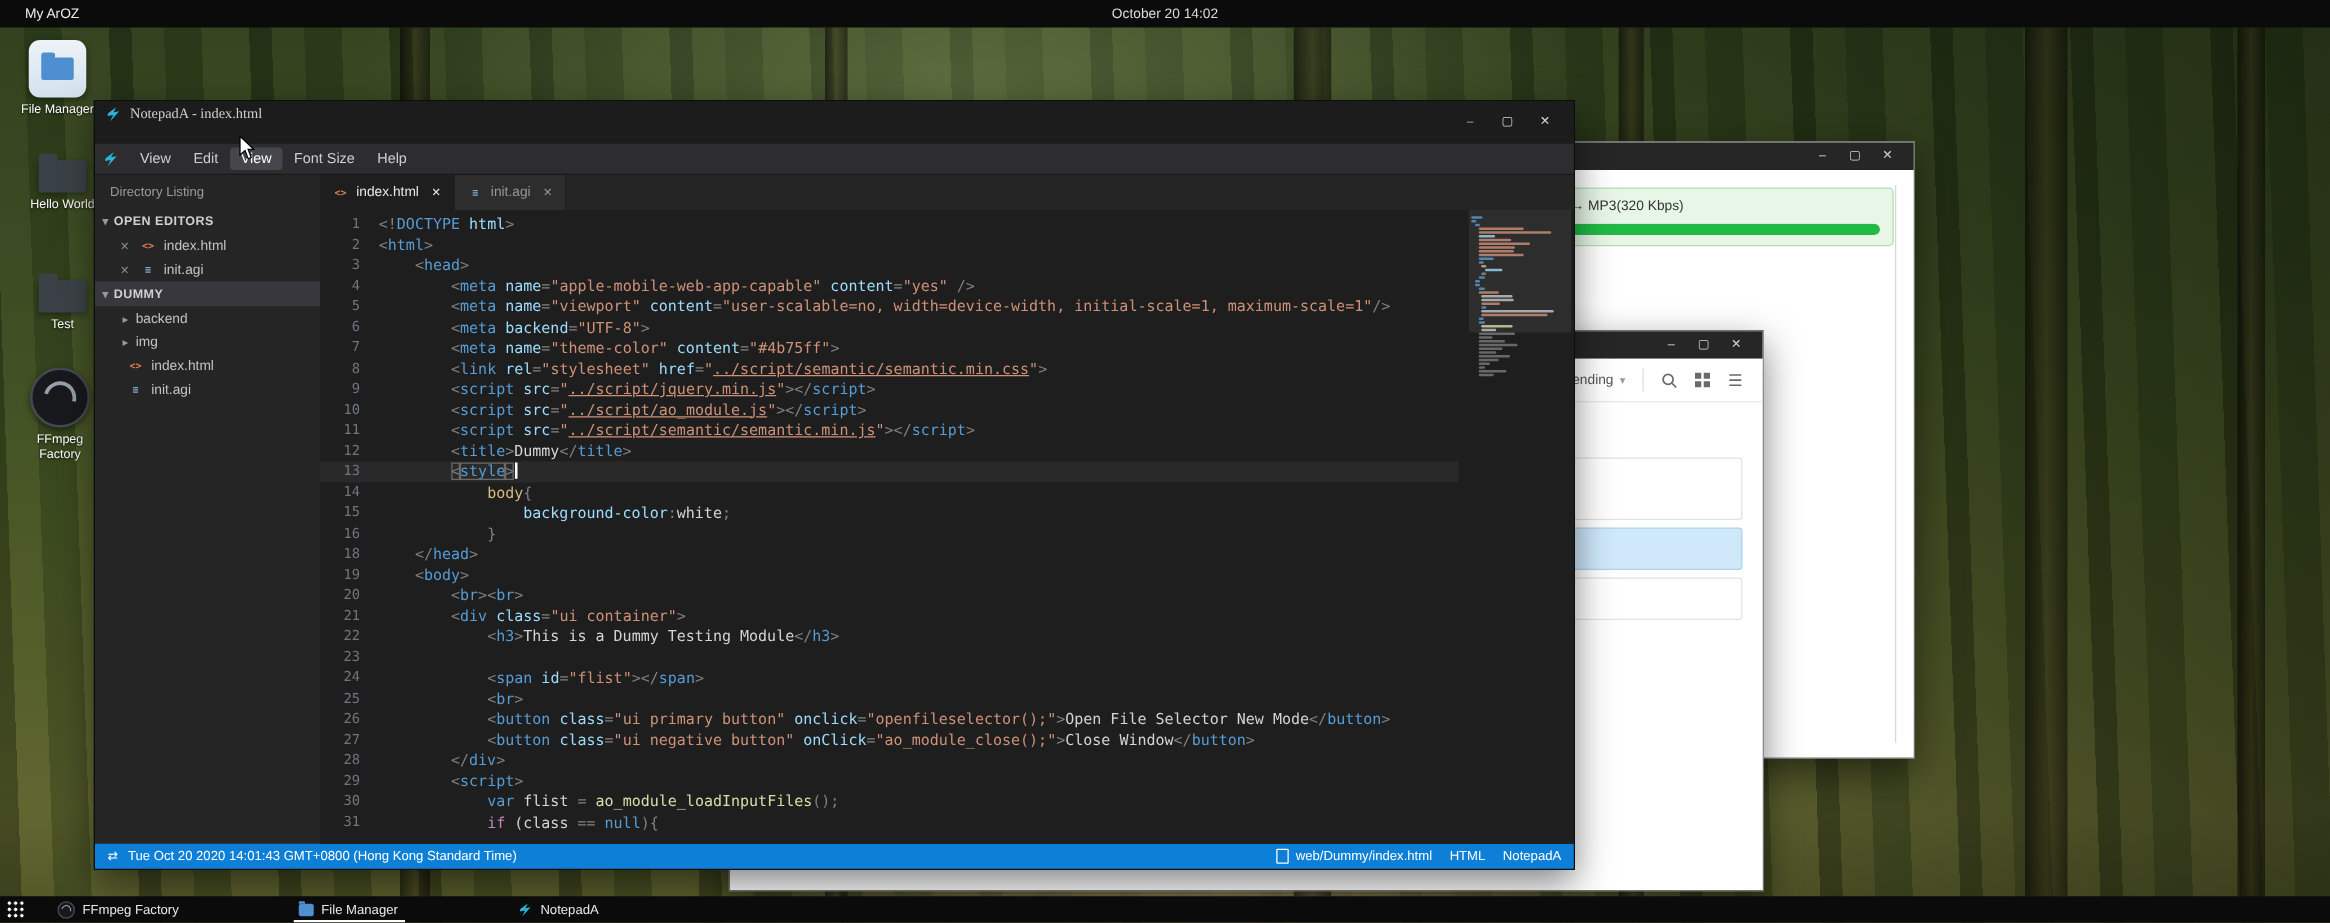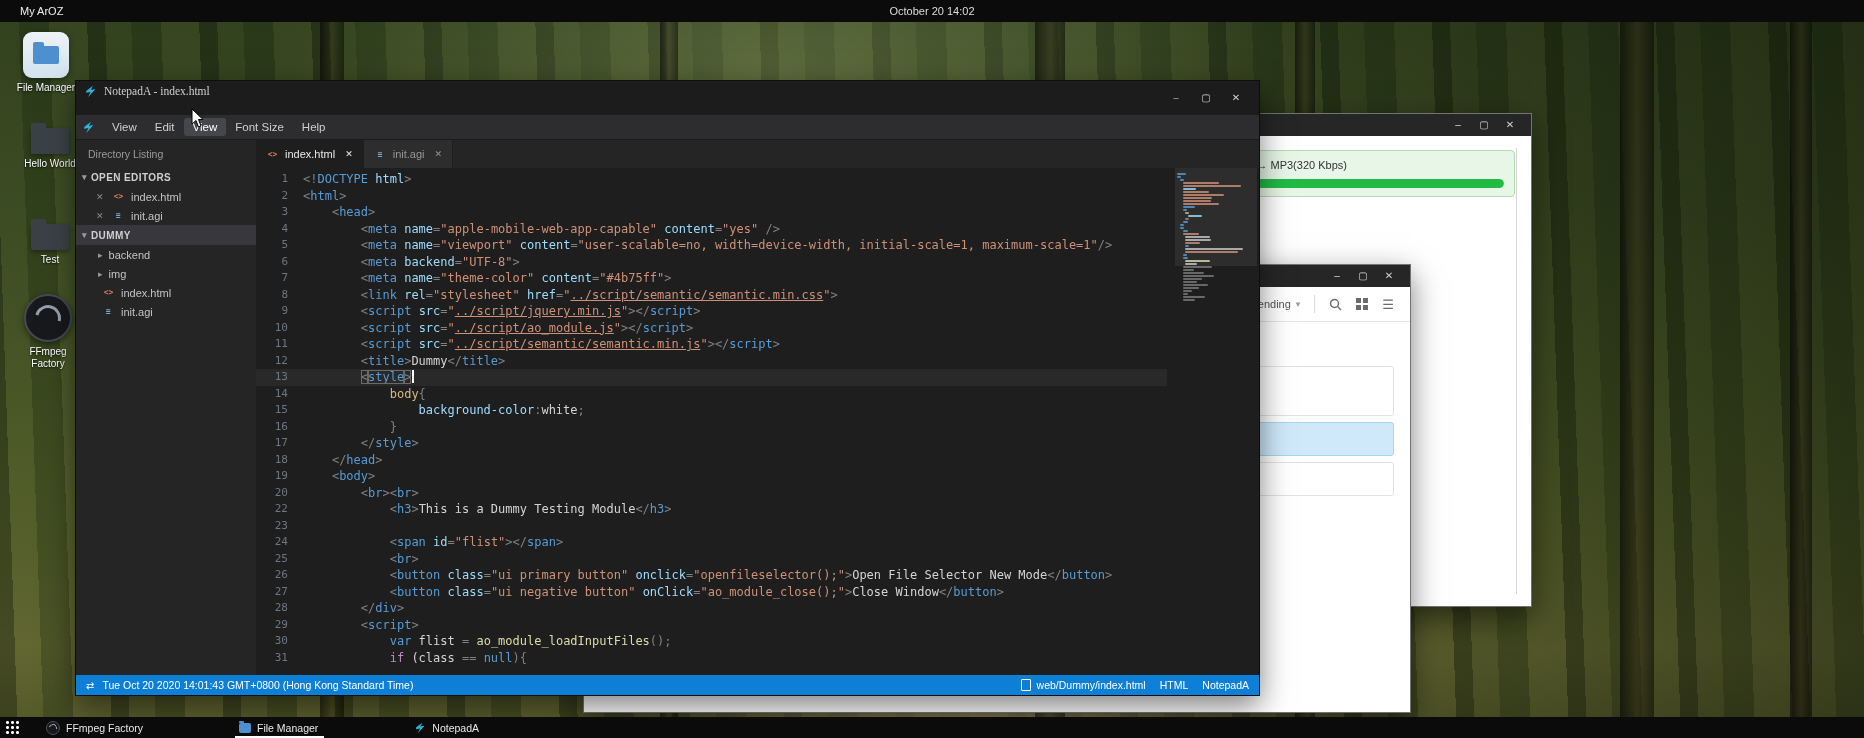--- a/index.html
+++ b/index.html
@@ -295,24 +295,24 @@
               <div class="code-line"><span class="ln">7</span><span class="lc"><span class="tok-x">        </span><span class="tok-p">&lt;</span><span class="tok-t">meta</span><span class="tok-x"> </span><span class="tok-a">name</span><span class="tok-p">=</span><span class="tok-s">"theme-color"</span><span class="tok-x"> </span><span class="tok-a">content</span><span class="tok-p">=</span><span class="tok-s">"#4b75ff"</span><span class="tok-p">&gt;</span></span></div>
               <div class="code-line"><span class="ln">8</span><span class="lc"><span class="tok-x">        </span><span class="tok-p">&lt;</span><span class="tok-t">link</span><span class="tok-x"> </span><span class="tok-a">rel</span><span class="tok-p">=</span><span class="tok-s">"stylesheet"</span><span class="tok-x"> </span><span class="tok-a">href</span><span class="tok-p">=</span><span class="tok-s">"</span><span class="tok-u">../script/semantic/semantic.min.css</span><span class="tok-s">"</span><span class="tok-p">&gt;</span></span></div>
               <div class="code-line"><span class="ln">9</span><span class="lc"><span class="tok-x">        </span><span class="tok-p">&lt;</span><span class="tok-t">script</span><span class="tok-x"> </span><span class="tok-a">src</span><span class="tok-p">=</span><span class="tok-s">"</span><span class="tok-u">../script/jquery.min.js</span><span class="tok-s">"</span><span class="tok-p">&gt;&lt;/</span><span class="tok-t">script</span><span class="tok-p">&gt;</span></span></div>
               <div class="code-line"><span class="ln">10</span><span class="lc"><span class="tok-x">        </span><span class="tok-p">&lt;</span><span class="tok-t">script</span><span class="tok-x"> </span><span class="tok-a">src</span><span class="tok-p">=</span><span class="tok-s">"</span><span class="tok-u">../script/ao_module.js</span><span class="tok-s">"</span><span class="tok-p">&gt;&lt;/</span><span class="tok-t">script</span><span class="tok-p">&gt;</span></span></div>
               <div class="code-line"><span class="ln">11</span><span class="lc"><span class="tok-x">        </span><span class="tok-p">&lt;</span><span class="tok-t">script</span><span class="tok-x"> </span><span class="tok-a">src</span><span class="tok-p">=</span><span class="tok-s">"</span><span class="tok-u">../script/semantic/semantic.min.js</span><span class="tok-s">"</span><span class="tok-p">&gt;&lt;/</span><span class="tok-t">script</span><span class="tok-p">&gt;</span></span></div>
               <div class="code-line"><span class="ln">12</span><span class="lc"><span class="tok-x">        </span><span class="tok-p">&lt;</span><span class="tok-t">title</span><span class="tok-p">&gt;</span><span class="tok-x">Dummy</span><span class="tok-p">&lt;/</span><span class="tok-t">title</span><span class="tok-p">&gt;</span></span></div>
               <div class="code-line active"><span class="ln">13</span><span class="lc"><span class="tok-x">        </span><span class="tok-p hl">&lt;</span><span class="tok-t hl">style</span><span class="tok-p hl">&gt;</span><span class="caret"></span></span></div>
               <div class="code-line"><span class="ln">14</span><span class="lc"><span class="tok-x">            </span><span class="tok-sel">body</span><span class="tok-p">{</span></span></div>
               <div class="code-line"><span class="ln">15</span><span class="lc"><span class="tok-x">                </span><span class="tok-a">background-color</span><span class="tok-p">:</span><span class="tok-x">white</span><span class="tok-p">;</span></span></div>
               <div class="code-line"><span class="ln">16</span><span class="lc"><span class="tok-x">            </span><span class="tok-p">}</span></span></div>
-              <div class="code-line"><span class="ln">17</span><span class="lc"><span class="tok-x">        </span><span class="tok-p">&lt;/</span><span class="tok-t">style</span><span class="tok-p">&gt;</span></span></div>
               <div class="code-line"><span class="ln">18</span><span class="lc"><span class="tok-x">    </span><span class="tok-p">&lt;/</span><span class="tok-t">head</span><span class="tok-p">&gt;</span></span></div>
               <div class="code-line"><span class="ln">19</span><span class="lc"><span class="tok-x">    </span><span class="tok-p">&lt;</span><span class="tok-t">body</span><span class="tok-p">&gt;</span></span></div>
               <div class="code-line"><span class="ln">20</span><span class="lc"><span class="tok-x">        </span><span class="tok-p">&lt;</span><span class="tok-t">br</span><span class="tok-p">&gt;&lt;</span><span class="tok-t">br</span><span class="tok-p">&gt;</span></span></div>
+              <div class="code-line"><span class="ln">21</span><span class="lc"><span class="tok-x">        </span><span class="tok-p">&lt;</span><span class="tok-t">div</span><span class="tok-x"> </span><span class="tok-a">class</span><span class="tok-p">=</span><span class="tok-s">"ui container"</span><span class="tok-p">&gt;</span></span></div>
               <div class="code-line"><span class="ln">22</span><span class="lc"><span class="tok-x">            </span><span class="tok-p">&lt;</span><span class="tok-t">h3</span><span class="tok-p">&gt;</span><span class="tok-x">This is a Dummy Testing Module</span><span class="tok-p">&lt;/</span><span class="tok-t">h3</span><span class="tok-p">&gt;</span></span></div>
               <div class="code-line"><span class="ln">23</span></div>
               <div class="code-line"><span class="ln">24</span><span class="lc"><span class="tok-x">            </span><span class="tok-p">&lt;</span><span class="tok-t">span</span><span class="tok-x"> </span><span class="tok-a">id</span><span class="tok-p">=</span><span class="tok-s">"flist"</span><span class="tok-p">&gt;&lt;/</span><span class="tok-t">span</span><span class="tok-p">&gt;</span></span></div>
               <div class="code-line"><span class="ln">25</span><span class="lc"><span class="tok-x">            </span><span class="tok-p">&lt;</span><span class="tok-t">br</span><span class="tok-p">&gt;</span></span></div>
               <div class="code-line"><span class="ln">26</span><span class="lc"><span class="tok-x">            </span><span class="tok-p">&lt;</span><span class="tok-t">button</span><span class="tok-x"> </span><span class="tok-a">class</span><span class="tok-p">=</span><span class="tok-s">"ui primary button"</span><span class="tok-x"> </span><span class="tok-a">onclick</span><span class="tok-p">=</span><span class="tok-s">"openfileselector();"</span><span class="tok-p">&gt;</span><span class="tok-x">Open File Selector New Mode</span><span class="tok-p">&lt;/</span><span class="tok-t">button</span><span class="tok-p">&gt;</span></span></div>
               <div class="code-line"><span class="ln">27</span><span class="lc"><span class="tok-x">            </span><span class="tok-p">&lt;</span><span class="tok-t">button</span><span class="tok-x"> </span><span class="tok-a">class</span><span class="tok-p">=</span><span class="tok-s">"ui negative button"</span><span class="tok-x"> </span><span class="tok-a">onClick</span><span class="tok-p">=</span><span class="tok-s">"ao_module_close();"</span><span class="tok-p">&gt;</span><span class="tok-x">Close Window</span><span class="tok-p">&lt;/</span><span class="tok-t">button</span><span class="tok-p">&gt;</span></span></div>
               <div class="code-line"><span class="ln">28</span><span class="lc"><span class="tok-x">        </span><span class="tok-p">&lt;/</span><span class="tok-t">div</span><span class="tok-p">&gt;</span></span></div>
               <div class="code-line"><span class="ln">29</span><span class="lc"><span class="tok-x">        </span><span class="tok-p">&lt;</span><span class="tok-t">script</span><span class="tok-p">&gt;</span></span></div>
               <div class="code-line"><span class="ln">30</span><span class="lc"><span class="tok-x">            </span><span class="tok-k">var</span><span class="tok-x"> flist </span><span class="tok-p">=</span><span class="tok-x"> </span><span class="tok-f">ao_module_loadInputFiles</span><span class="tok-p">();</span></span></div>
               <div class="code-line"><span class="ln">31</span><span class="lc"><span class="tok-x">            </span><span class="tok-c">if</span><span class="tok-x"> (class </span><span class="tok-p">== </span><span class="tok-k">null</span><span class="tok-p">){</span></span></div>

